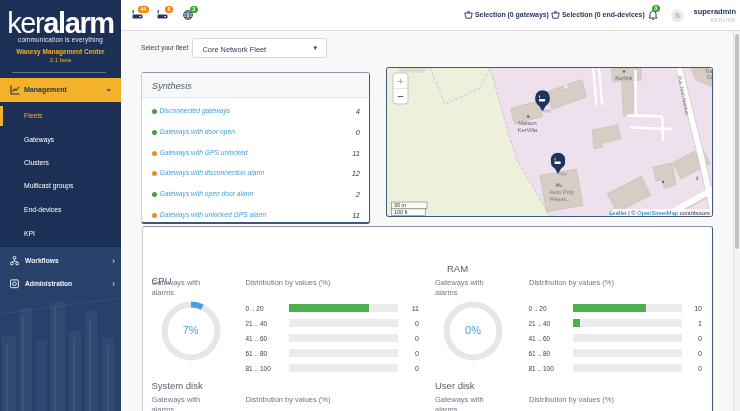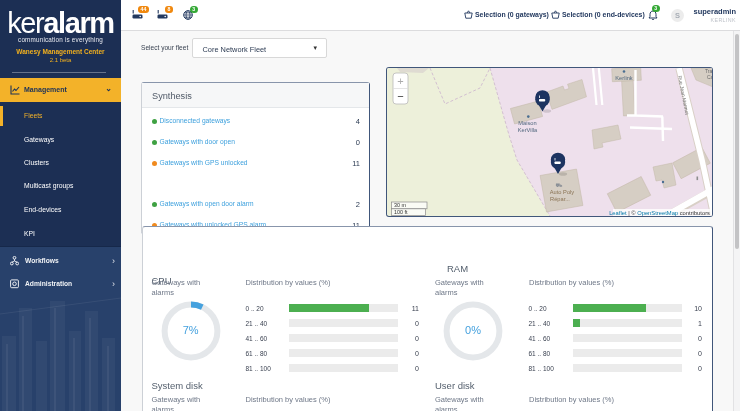--- a/index.html
+++ b/index.html
@@ -36,21 +36,21 @@
 #main { position:absolute; left:121px; top:31px; width:619px; height:380px; background:#f8f8f8; }
 #fleetlbl { position:absolute; left:141px; top:44px; font-size:6.6px; color:#3a4352; }
 #fleetbox { position:absolute; left:192px; top:38px; width:135px; height:20px; background:#fff; border:1px solid #d8d8d8; border-radius:2px; }
 #fleetbox .t { position:absolute; left:9.5px; top:5.5px; font-size:7.4px; color:#2b3a52; }
 #fleetbox .c { position:absolute; right:9px; top:5px; font-size:7px; color:#333; }
 
 .card { position:absolute; background:#fff; border-top:1px solid #8895ab; border-left:1px solid #ccd0d6; border-right:1.5px solid #40567a; border-bottom:2px solid #40567a; border-radius:3px; }
 .chead { position:absolute; left:0; top:0; right:0; background:#f6f7f8; border-bottom:1px solid #e4e7ea; color:#505a68; }
 
 
-#syn { left:141px; top:82px; width:229px; height:152px; }
+#syn { left:141px; top:72px; width:229px; height:152px;font-style:italic; }
 #syn .chead { height:25px; font-size:9.2px; }
 #syn .chead span { position:absolute; left:10px; top:7.5px; }
 .srow { position:absolute; left:9.5px; right:9px; height:20.8px; }
 .srow .dot { position:absolute; left:0; top:7px; width:5px; height:5px; border-radius:50%; }
 .srow .lnk { position:absolute; left:8px; top:5px; font-size:6.7px; color:#3da0dd; }
 .srow .val { position:absolute; right:0; top:5px; font-size:7.5px; color:#2b3a52; }
 .dgreen { background:#3fa142; }
 .dorange { background:#f08a1e; }
 
 
@@ -196,20 +196,25 @@
   <div class="srow" style="top:49.8px">
       <span class="dot dgreen"></span>
       <span class="lnk">Gateways with door open</span>
       <span class="val">0</span>
     </div>
   <div class="srow" style="top:70.6px">
       <span class="dot dorange"></span>
       <span class="lnk">Gateways with GPS unlocked</span>
       <span class="val">11</span>
     </div>
+  <div class="srow" style="top:91.4px">
+      <span class="dot dorange"></span>
+      <span class="lnk">Gateways with disconnection alarm</span>
+      <span class="val">12</span>
+    </div>
   <div class="srow" style="top:112.2px">
       <span class="dot dgreen"></span>
       <span class="lnk">Gateways with open door alarm</span>
       <span class="val">2</span>
     </div>
   <div class="srow" style="top:133px">
       <span class="dot dorange"></span>
       <span class="lnk">Gateways with unlocked GPS alarm</span>
       <span class="val">11</span>
     </div>

